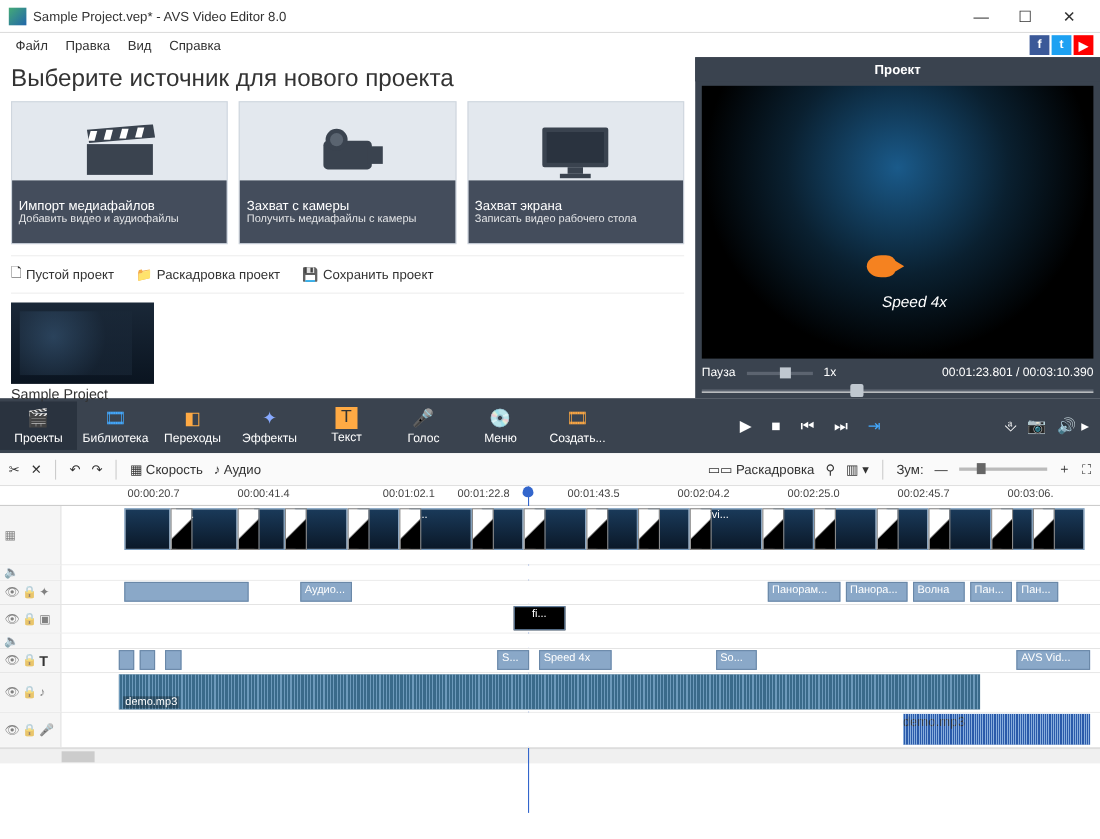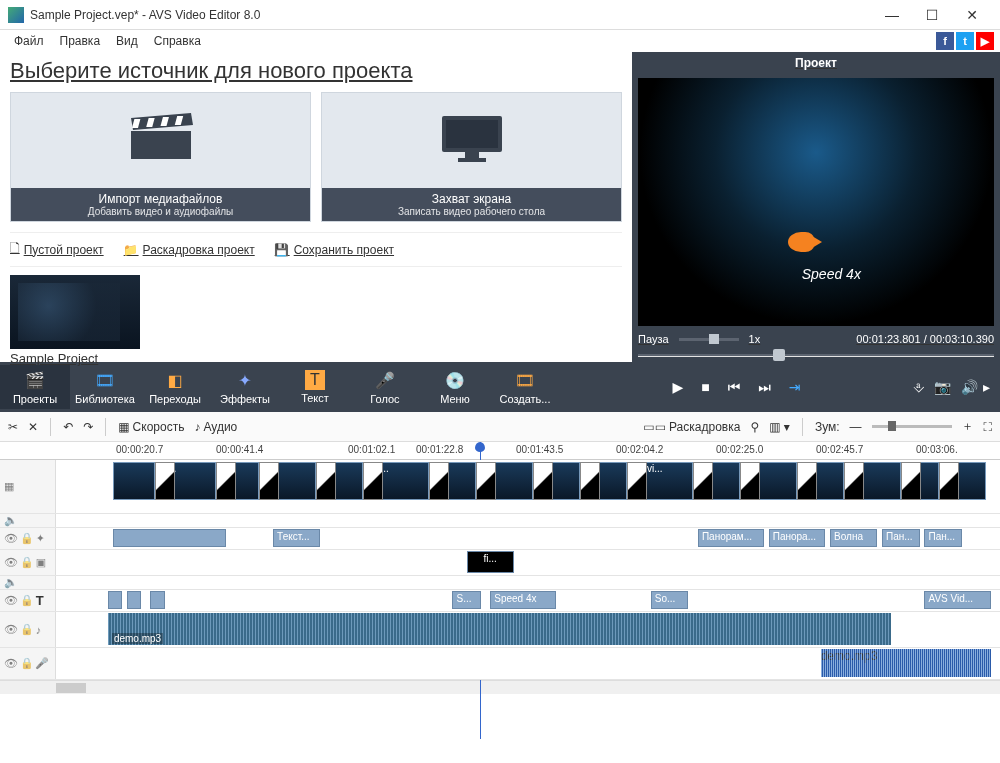--- a/index.html
+++ b/index.html
@@ -9,27 +9,27 @@
 .titlebar .app-icon { width: 16px; height: 16px; background: linear-gradient(135deg,#4a7,#26a); margin-right: 6px; }
 .titlebar .title { flex: 1; font-size: 12px; }
 .titlebar .winbtn { width: 40px; height: 28px; display: flex; align-items: center; justify-content: center; cursor: pointer; font-size: 14px; }
 
 .menubar { height: 22px; display: flex; align-items: center; padding: 0 6px; font-size: 12px; }
 .menubar .menu-item { padding: 2px 8px; cursor: pointer; }
 .menubar .spacer { flex: 1; }
 .menubar .social { width: 18px; height: 18px; margin-left: 2px; color: #fff; display: flex; align-items: center; justify-content: center; font-size: 11px; font-weight: bold; }
 .fb { background: #3b5998; } .tw { background: #1da1f2; } .yt { background: #ff0000; }
 
-.upper { display: flex; height: 310px; text-decoration: underline; }
+.upper { display: flex; height: 310px; }
 .source-panel { width: 632px; padding: 6px 10px; }
 .source-panel h1 { font-size: 22px; font-weight: 400; margin-bottom: 8px; color: #333; }
 .source-cards { display: flex; gap: 10px; }
 .card { flex: 1; background: #e3e8ee; border: 1px solid #cfd6de; position: relative; height: 130px; cursor: pointer; }
 .card .ic { height: 90px; display: flex; align-items: center; justify-content: center; }
-.card .cap { position: absolute; bottom: 0; left: 0; right: 0; background: rgba(50,60,75,.9); color: #fff; padding: 4px 6px; text-align: center; }
+.card .cap { position: absolute; bottom: 0; left: 0; right: 0; background: rgba(50,60,75,.9); color: #fff; padding: 16px 6px; text-align: left; }
 .card .cap .t { font-size: 12px; } .card .cap .s { font-size: 10px; opacity: .85; }
 .proj-bar { display: flex; gap: 20px; margin-top: 10px; padding: 6px 0; font-size: 12px; border-top: 1px solid #eee; border-bottom: 1px solid #eee;}
 .proj-bar .pbtn { display: flex; align-items: center; gap: 4px; cursor: pointer; }
 .thumb { margin-top: 8px; width: 130px; }
 .thumb .img { width: 130px; height: 74px; background: linear-gradient(180deg,#1a2838,#0a1420); position: relative; }
 .thumb .img::after { content:""; position:absolute; inset:8px 20px 8px 8px; background: radial-gradient(circle at 30% 40%, #3a5a7a 0%, #1a2838 60%); opacity:.6;}
 .thumb .lbl { font-size: 13px; margin-top: 2px; }
 
 .preview { flex: 1; background: #3a434f; color: #fff; display: flex; flex-direction: column; }
 .preview .hdr { background: #3a434f; text-align: center; padding: 4px; font-size: 12px; font-weight: bold;}
@@ -125,20 +125,34 @@
               <polygon points="5,5 65,0 67,12 7,17" fill="#3a434f"></polygon>
               <rect x="10" y="6" width="6" height="9" fill="#fff" transform="skewX(-15)"></rect>
               <rect x="24" y="5" width="6" height="9" fill="#fff" transform="skewX(-15)"></rect>
               <rect x="38" y="4" width="6" height="9" fill="#fff" transform="skewX(-15)"></rect>
               <rect x="52" y="3" width="6" height="9" fill="#fff" transform="skewX(-15)"></rect>
             </svg>
           </div>
         <div class="cap">
             <div class="t">Импорт медиафайлов</div>
             <div class="s">Добавить видео и аудиофайлы</div>
+          </div>
+      </div>
+      <div class="card">
+        <div class="ic">
+            <svg width="80" height="50">
+              <rect x="18" y="15" width="44" height="26" rx="4" fill="#3a434f"></rect>
+              <circle cx="30" cy="14" r="10" fill="#3a434f"></circle>
+              <circle cx="30" cy="14" r="6" fill="#5a6470"></circle>
+              <rect x="58" y="20" width="14" height="16" fill="#3a434f"></rect>
+            </svg>
+          </div>
+        <div class="cap">
+            <div class="t">Захват с камеры</div>
+            <div class="s">Получить медиафайлы с камеры</div>
           </div>
       </div>
       <div class="card">
         <div class="ic">
             <svg width="80" height="55">
               <rect x="10" y="5" width="60" height="36" rx="2" fill="#3a434f"></rect>
               <rect x="14" y="9" width="52" height="28" fill="#2a333f"></rect>
               <rect x="33" y="41" width="14" height="6" fill="#3a434f"></rect>
               <rect x="26" y="47" width="28" height="4" fill="#3a434f"></rect>
             </svg>
@@ -331,21 +345,21 @@
   </div>
 
   <div class="track fx-track">
     <div class="thead">
         <span class="ico">👁</span>
         <span class="ico">🔒</span>
         <span class="ico">✦</span>
       </div>
     <div class="tbody" id="fxtrack">
         <div class="clip " style="left: 6%; width: 12%;"></div>
-        <div class="clip " style="left: 23%; width: 5%;">Текст...</div>
+        <div class="clip " style="left: 23%; width: 5%;">Аудио...</div>
         <div class="clip " style="left: 68%; width: 7%;">Панорам...</div>
         <div class="clip " style="left: 75.5%; width: 6%;">Панора...</div>
         <div class="clip " style="left: 82%; width: 5%;">Волна</div>
         <div class="clip " style="left: 87.5%; width: 4%;">Пан...</div>
         <div class="clip " style="left: 92%; width: 4%;">Пан...</div>
       </div>
   </div>
 
   <div class="track ov-track">
     <div class="thead">

